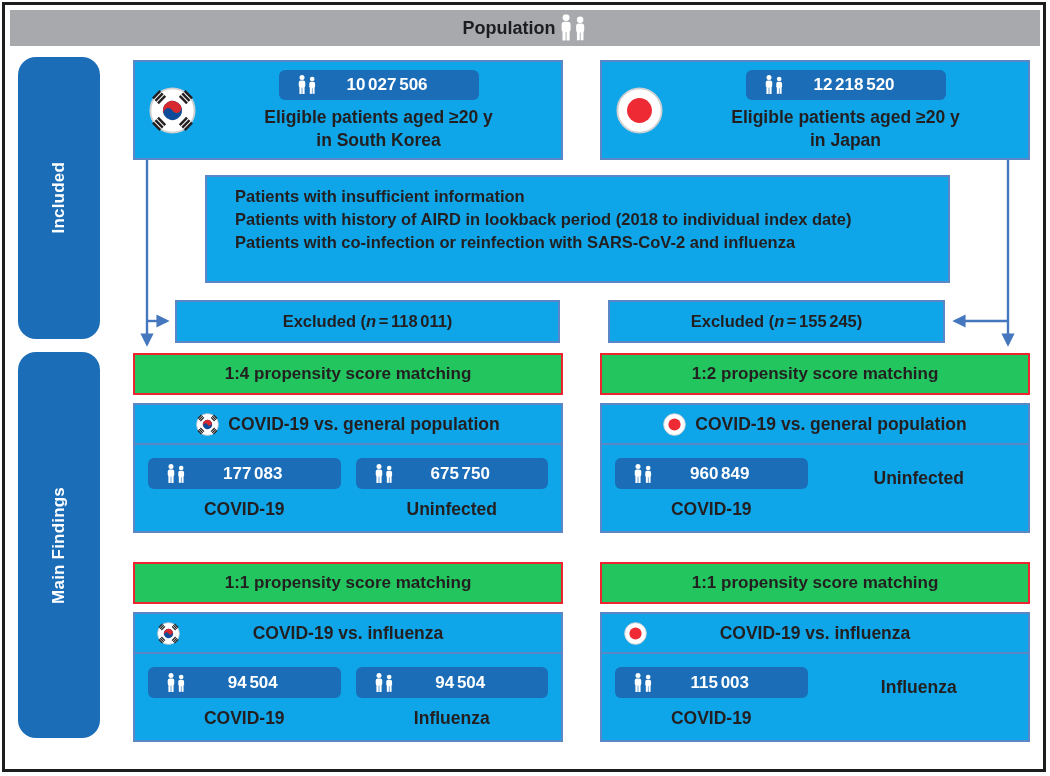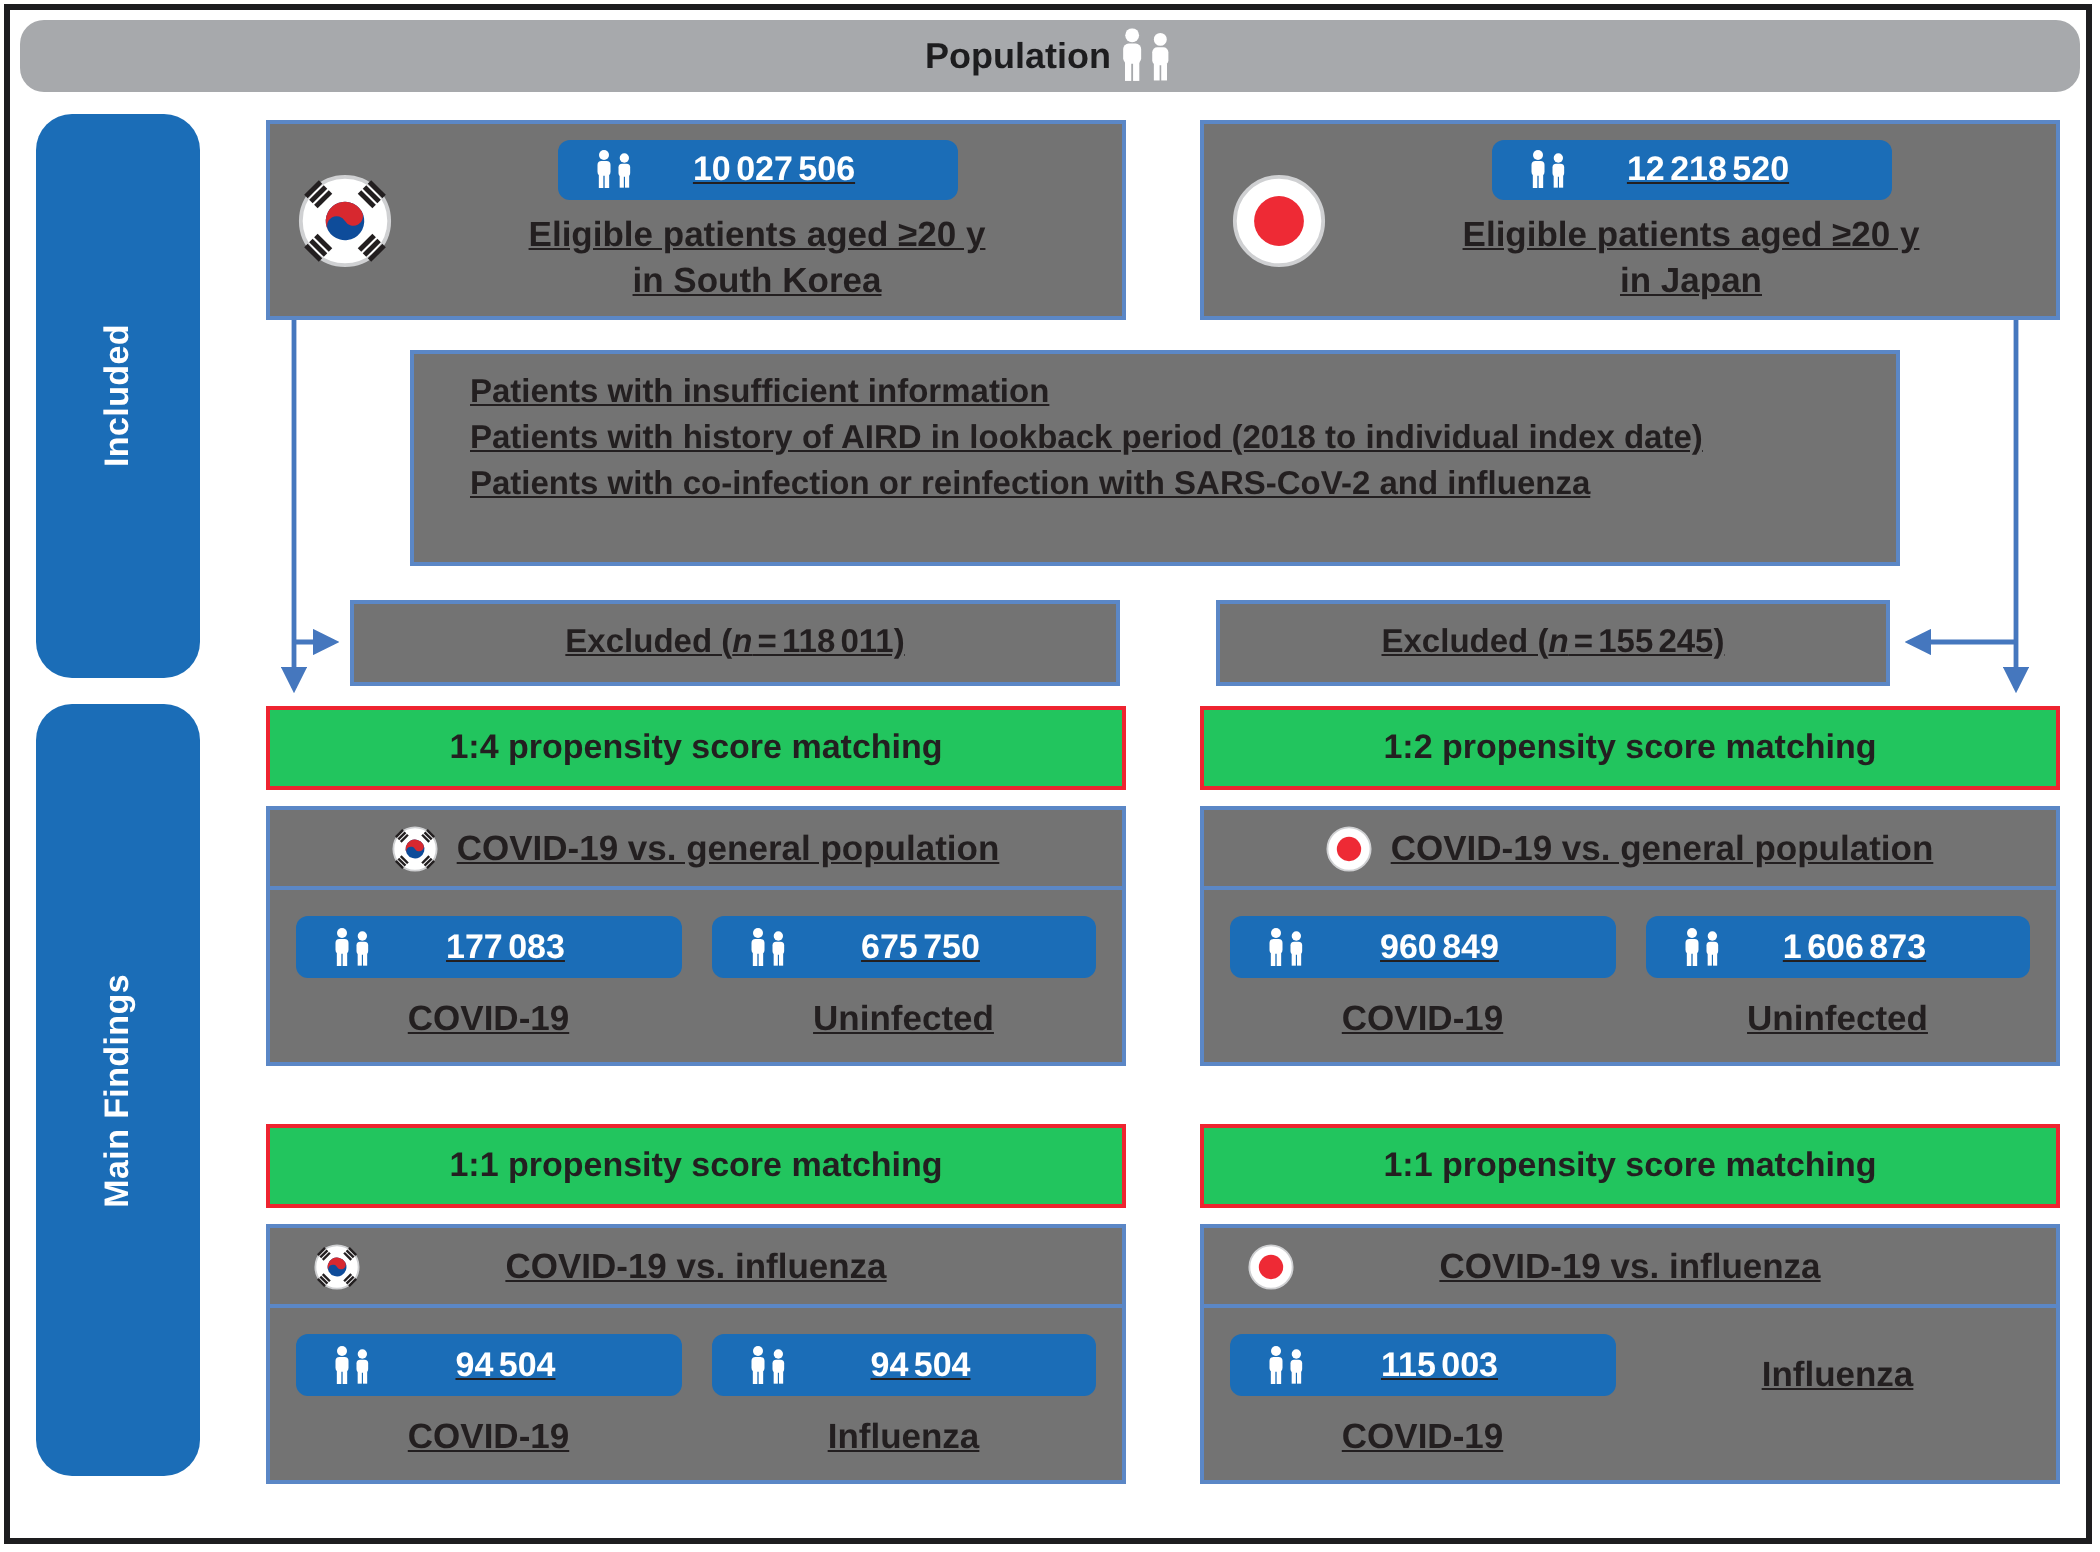--- a/index.html
+++ b/index.html
@@ -3,33 +3,33 @@
 <meta charset="utf-8">
 <style>
   * { margin:0; padding:0; box-sizing:border-box; }
   html,body { width:1050px; height:776px; background:#ffffff; overflow:hidden; position:relative;
               font-family:"Liberation Sans","DejaVu Sans",sans-serif; color:#231f20; }
   .frame { position:absolute; left:2px; top:2px; width:1044px; height:770px; border:3px solid #1d1d1f; background:#fff; }
   .abs { position:absolute; }
 
   
   .header-bar { left:10px; top:10px; width:1030px; height:36px; background:#a7a9ac;
-                display:flex; align-items:center; justify-content:center; gap:2px;border-radius:12px; }
+                display:flex; align-items:center; justify-content:center; gap:2px; }
   .header-title { font-size:18px; font-weight:bold; color:#1d1d1f; }
   .ppl-white { color:#ffffff; }
 
   
   .side { left:18px; width:82px; background:#1b6db7; border-radius:18px;
           display:flex; align-items:center; justify-content:center; }
   .side-included { top:57px; height:282px; }
   .side-main { top:352px; height:386px; }
   .vtext { writing-mode:vertical-rl; transform:rotate(180deg); color:#fff; font-weight:bold; font-size:17px; letter-spacing:.2px; }
 
   
-  .bluebox { border:2px solid #5b87c6; background:#737373;text-decoration:underline; }
+  .bluebox { border:2px solid #5b87c6; background:#0ea5e9; }
   .redbox  { border:2px solid #ee2430; background:#22c55e; display:flex; align-items:center; justify-content:center;
              font-size:17px; font-weight:bold; }
 
   
   .elig { top:60px; width:430px; height:100px; display:flex; align-items:center; padding-left:14px; }
   .flag-lg { width:47px; height:47px; flex:0 0 auto; }
   .flag-sm { width:23px; height:23px; flex:0 0 auto; }
   .elig-right { flex:1; display:flex; flex-direction:column; align-items:center; padding-top:2px; }
   .elig-text { margin-top:6px; text-align:center; font-size:17.5px; font-weight:bold; line-height:1.3; }
 
@@ -257,26 +257,20 @@
     <div class="grp">
       <div class="badge">
         <svg class="icon ppl" viewBox="0 0 26 24" fill="currentColor">
             <use href="#ppl"></use>
           </svg>
         <span class="num">960 849</span>
       </div>
       <div class="grp-label">COVID-19</div>
     </div>
     <div class="grp">
-      <div class="badge">
-        <svg class="icon ppl" viewBox="0 0 26 24" fill="currentColor">
-            <use href="#ppl"></use>
-          </svg>
-        <span class="num">1 606 873</span>
-      </div>
       <div class="grp-label">Uninfected</div>
     </div>
   </div>
 </div>
 
 <div class="abs redbox match" style="left:600px;top:562px;">
   <span>1:1 propensity score matching</span>
 </div>
 
 <div class="abs bluebox comp" style="left:600px;top:612px;">

